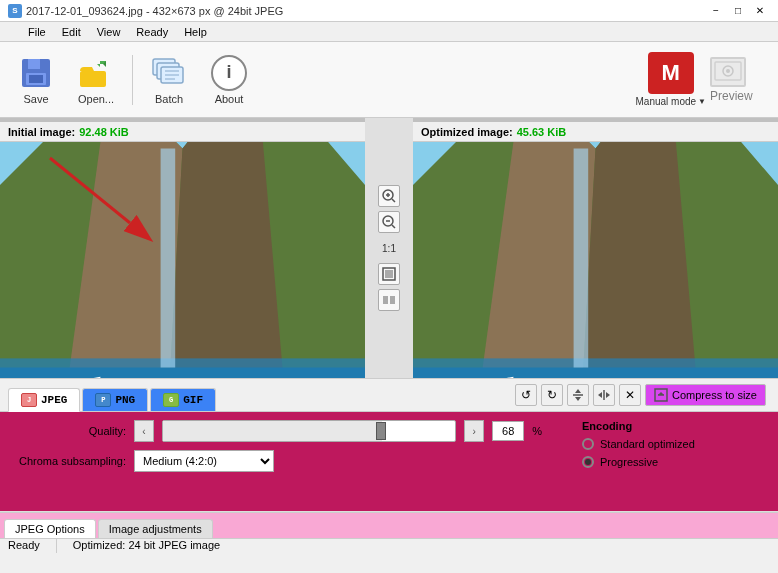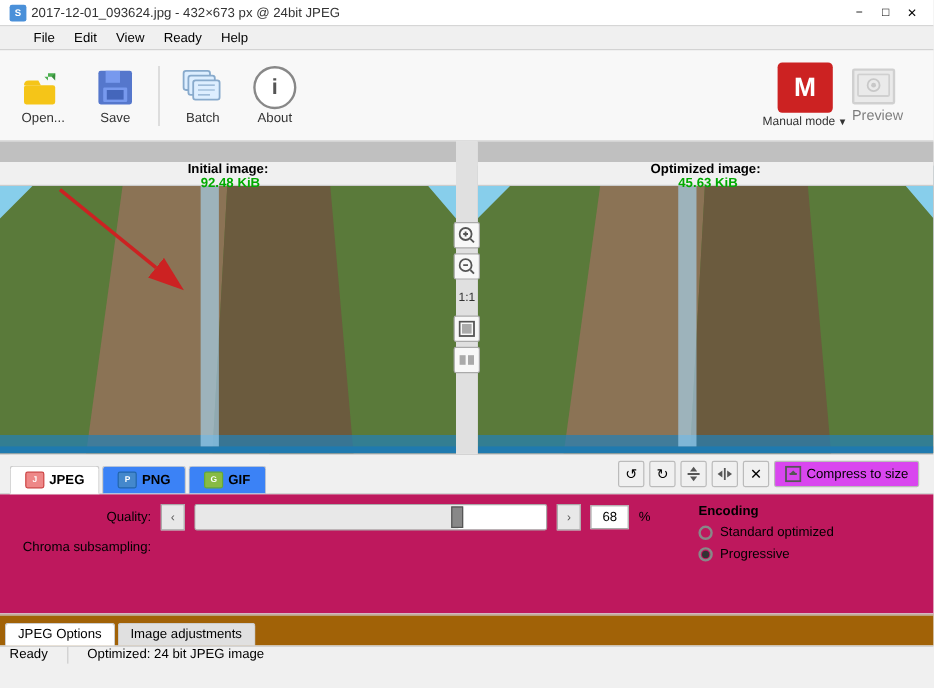--- a/index.html
+++ b/index.html
@@ -112,53 +112,52 @@
 
     
     .image-panel {
       flex: 1;
       position: relative;
       overflow: hidden;
       background: #c0c0c0;
     }
     .panel-label {
       position: absolute;
-      top: 17px;
+      top: 4px;
       left: 0;
       right: 0;
       height: 20px;
       background: #f0f0f0;
       display: flex;
       align-items: center;
       padding: 0 8px;
       font-size: 11px;
       font-weight: bold;
       border-bottom: 1px solid #ccc;
       z-index: 10;
-      flex-direction: column;
     }
     .panel-label .size-value { color: #00aa00; font-weight: bold; margin-left: 4px; }
 
     
     .image-content {
       position: absolute;
       top: 20px;
       left: 0;
       right: 0;
       bottom: 0;
       background: #888;
       display: flex;
       align-items: center;
       justify-content: center;
       overflow: hidden;
     }
 
     
     .center-toolbar {
-      width: 18px;
+      width: 48px;
       display: flex;
       flex-direction: column;
       align-items: center;
       justify-content: center;
       gap: 4px;
       background: #e0e0e0;
       padding: 4px 2px;
       z-index: 20;
     }
     .center-btn {
@@ -280,21 +279,21 @@
       width: 12px; height: 12px;
       border-radius: 50%;
       border: 2px solid #888;
       display: flex; align-items: center; justify-content: center;
     }
     .radio-circle.selected::after { content: ''; width: 6px; height: 6px; border-radius: 50%; background: #333; }
 
     
     .options-tabs {
       height: 26px;
-      background: #a16207;
+      background: #f9a8d4;
       display: flex;
       align-items: flex-end;
       padding: 0 4px;
       border-top: 1px solid #ccc;
     }
     .options-tab {
       padding: 3px 10px;
       font-size: 11px;
       cursor: pointer;
       border: 1px solid #ccc;
@@ -336,43 +335,43 @@
 
 <div class="menu-bar">
   <span class="menu-item">File</span>
   <span class="menu-item">Edit</span>
   <span class="menu-item">View</span>
   <span class="menu-item">Ready</span>
   <span class="menu-item">Help</span>
 </div>
 
 <div class="toolbar">
+
+  <button class="toolbar-btn">
+    <div class="btn-icon">
+      <svg width="32" height="32" viewBox="0 0 32 32">
+        <rect x="2" y="2" width="28" height="28" rx="2" fill="#5577cc"></rect>
+        <rect x="8" y="2" width="12" height="10" rx="0" fill="#7799ee"></rect>
+        <rect x="6" y="16" width="20" height="12" rx="1" fill="#7799ee"></rect>
+        <rect x="9" y="18" width="14" height="8" fill="#4466bb"></rect>
+      </svg>
+    </div>
+    <span class="btn-label">Save</span>
+  </button>
 
   <button class="toolbar-btn">
     <div class="btn-icon">
       <svg width="36" height="32" viewBox="0 0 36 32">
         <rect x="2" y="14" width="26" height="16" rx="2" fill="#f5c518"></rect>
         <path d="M2 14 Q2 10 6 10 L14 10 L16 14 Z" fill="#f5c518"></path>
         <polygon points="28,4 22,4 22,10 19,7 28,7" fill="#4CAF50"></polygon>
         <polygon points="28,4 28,10 25,7" fill="#388E3C"></polygon>
       </svg>
     </div>
     <span class="btn-label">Open...</span>
-  </button>
-
-  <button class="toolbar-btn">
-    <div class="btn-icon">
-      <svg width="32" height="32" viewBox="0 0 32 32">
-        <rect x="2" y="2" width="28" height="28" rx="2" fill="#5577cc"></rect>
-        <rect x="8" y="2" width="12" height="10" rx="0" fill="#7799ee"></rect>
-        <rect x="6" y="16" width="20" height="12" rx="1" fill="#7799ee"></rect>
-        <rect x="9" y="18" width="14" height="8" fill="#4466bb"></rect>
-      </svg>
-    </div>
-    <span class="btn-label">Save</span>
   </button>
 
 
   <div class="toolbar-separator"></div>
 
   <button class="toolbar-btn">
     <div class="btn-icon">
       <svg width="36" height="32" viewBox="0 0 36 32">
         <rect x="2" y="2" width="22" height="16" rx="2" fill="#ddeeff" stroke="#88aacc" stroke-width="1.5"></rect>
         <rect x="6" y="6" width="22" height="16" rx="2" fill="#ddeeff" stroke="#88aacc" stroke-width="1.5"></rect>
@@ -512,21 +511,21 @@
           <rect x="88" y="60" width="8" height="120" fill="#aaddff" opacity="0.6"></rect>
           <path d="M40,188 L55,185 L55,192 L40,192 Z" fill="white"></path>
           <path d="M150,192 L165,189 L165,196 L150,196 Z" fill="white"></path>
         </svg>
       </div>
     </div>
   </div>
 </div>
 
 <div style="display:flex; align-items:center; background:#f0f0f0; border-top:1px solid #ccc; border-bottom:1px solid #ccc; height:34px; padding:0 8px;">
-  <div class="format-tabs" style="border:none; height:100%; padding:0; margin:0; display:flex; align-items:flex-end;">
+  <div class="format-tabs" style="border:none; height:100%; padding:0; margin:0; display:flex; align-items:flex-end;font-family:Liberation Mono, monospace;">
     <div class="format-tab active">
       <div class="tab-icon-jpeg">J</div>
       <span>JPEG</span>
     </div>
     <div class="format-tab">
       <div class="tab-icon-png">P</div>
       <span>PNG</span>
     </div>
     <div class="format-tab">
       <div class="tab-icon-gif">G</div>
@@ -572,20 +571,26 @@
         <div style="width:75%; height:100%; background:#e8e8e8;"></div>
         <div style="width:10px; height:18px; background:#888; position:absolute; left:73%; border:1px solid #555; cursor:pointer;"></div>
       </div>
       <button class="quality-arrow" style="border:1px solid #aaa; background:#e8e8e8; width:20px; height:22px; cursor:pointer;">›</button>
       <div class="quality-value">68</div>
       <span class="quality-percent">%</span>
     </div>
 
     <div class="setting-row">
       <span class="setting-label">Chroma subsampling:</span>
+      <select>
+        <option>None (4:4:4)</option>
+        <option>Low (4:1:1)</option>
+        <option selected="">Medium (4:2:0)</option>
+        <option>High (4:0:0)</option>
+      </select>
     </div>
   </div>
   <div class="settings-right">
     <span class="encoding-title">Encoding</span>
     <div class="radio-row">
       <div class="radio-circle"></div>
       <span>Standard optimized</span>
     </div>
     <div class="radio-row">
       <div class="radio-circle selected"></div>

